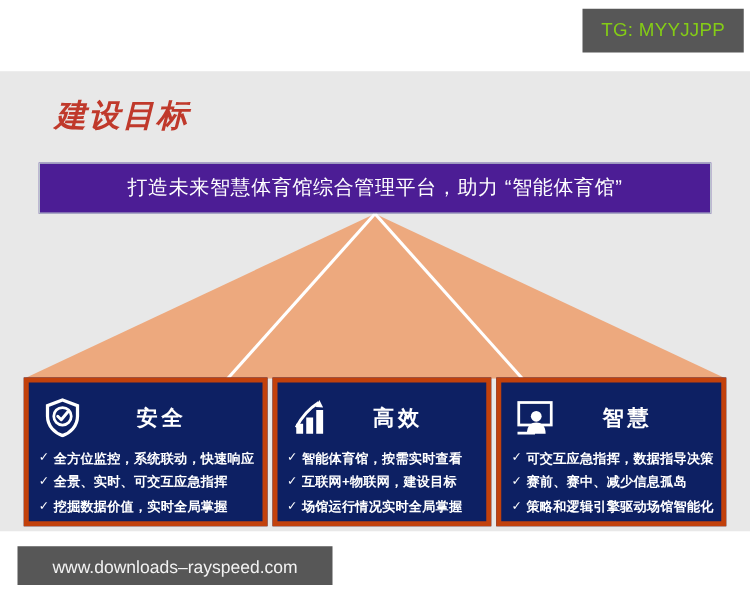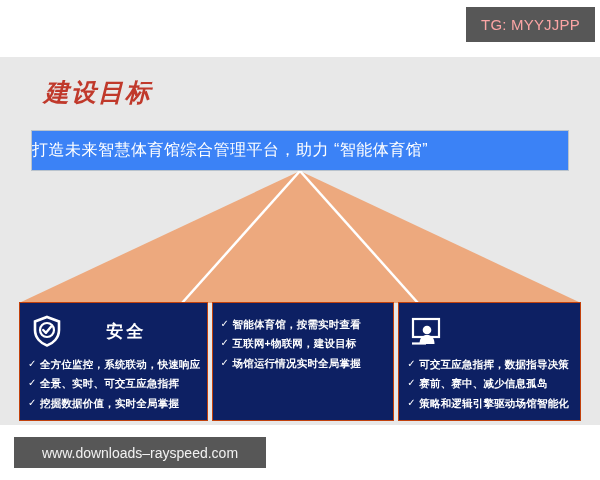--- a/index.html
+++ b/index.html
@@ -16,21 +16,21 @@
   }
 
   
   #tg-badge {
     position: absolute;
     left: 466px;
     top: 7px;
     width: 129px;
     height: 35px;
     background: #575757;
-    color: #fca5a5;
+    color: #84cc16;
     font-size: 15px;
     letter-spacing: 0.2px;
     display: flex;
     align-items: center;
     justify-content: center;
     white-space: nowrap;
   }
 
   
   #slide {
@@ -55,26 +55,26 @@
     font-style: italic;
   }
 
   
   #headline-banner {
     position: absolute;
     left: 31px;
     top: 73px;
     width: 538px;
     height: 41px;
-    background: #3b82f6;
+    background: #4c1d95;
     border: 1px solid #b9c3cd;
     box-sizing: border-box;
     display: flex;
     align-items: center;
-    justify-content: flex-start;
+    justify-content: center;
   }
   #headline-text {
     color: #ffffff;
     font-size: 16px;
     letter-spacing: 0.5px;
     white-space: nowrap;
   }
 
   
   #roof {
@@ -91,21 +91,21 @@
     left: 19px;
     top: 245px;
     width: 562px;
     height: 119px;
     display: flex;
     gap: 4px;
   }
   .card {
     flex: 1 1 0;
     background: #0d2063;
-    border: 1px solid #c2410c;
+    border: 4px solid #c2410c;
     box-sizing: border-box;
     position: relative;
     padding: 8px 6px 6px 8px;
   }
   .card-head {
     display: flex;
     align-items: center;
     height: 40px;
   }
   .card-icon {
@@ -211,20 +211,32 @@
           <span class="bullet-text">全景、实时、可交互应急指挥</span>
         </li>
         <li class="bullet">
           <span class="bullet-check">✓</span>
           <span class="bullet-text">挖掘数据价值，实时全局掌握</span>
         </li>
       </ul>
     </div>
 
     <div class="card">
+      <div class="card-head">
+        <span class="card-icon">
+          <svg width="32" height="32" viewBox="0 0 32 32">
+            <rect x="4" y="21" width="5.5" height="8" fill="#ffffff"></rect>
+            <rect x="12" y="16" width="5.5" height="13" fill="#ffffff"></rect>
+            <rect x="20" y="10" width="5.5" height="19" fill="#ffffff"></rect>
+            <path d="M4 24 C8 16 14 9 22 4" fill="none" stroke="#ffffff" stroke-width="2.4"></path>
+            <polygon points="22.5,2 25.5,8 19.5,7.5" fill="#ffffff"></polygon>
+          </svg>
+        </span>
+        <span class="card-title">高效</span>
+      </div>
       <ul class="bullets">
         <li class="bullet">
           <span class="bullet-check">✓</span>
           <span class="bullet-text">智能体育馆，按需实时查看</span>
         </li>
         <li class="bullet">
           <span class="bullet-check">✓</span>
           <span class="bullet-text">互联网+物联网，建设目标</span>
         </li>
         <li class="bullet">
@@ -237,20 +249,21 @@
     <div class="card">
       <div class="card-head">
         <span class="card-icon">
           <svg width="32" height="32" viewBox="0 0 32 32">
             <rect x="3" y="4" width="26" height="18" fill="none" stroke="#ffffff" stroke-width="2.2"></rect>
             <circle cx="17" cy="15" r="4.3" fill="#ffffff"></circle>
             <path d="M9.5 29 C9.5 22.5 13 20 17 20 C21 20 24.5 22.5 24.5 29 Z" fill="#ffffff"></path>
             <rect x="2" y="27.4" width="14" height="2.2" fill="#ffffff"></rect>
           </svg>
         </span>
+        <span class="card-title">智慧</span>
       </div>
       <ul class="bullets">
         <li class="bullet">
           <span class="bullet-check">✓</span>
           <span class="bullet-text">可交互应急指挥，数据指导决策</span>
         </li>
         <li class="bullet">
           <span class="bullet-check">✓</span>
           <span class="bullet-text">赛前、赛中、减少信息孤岛</span>
         </li>

